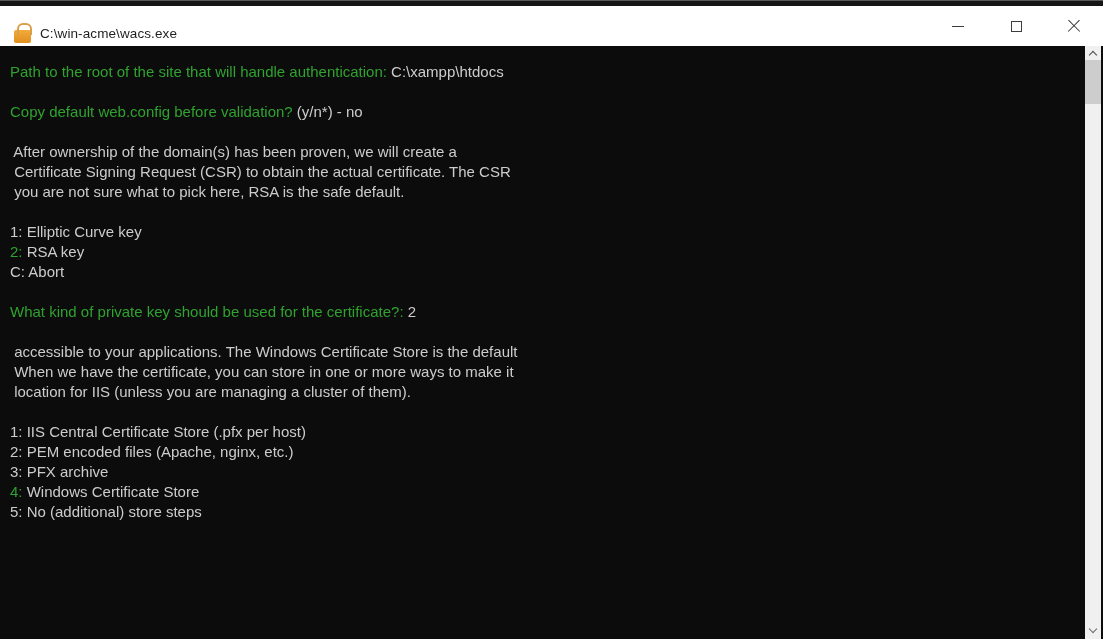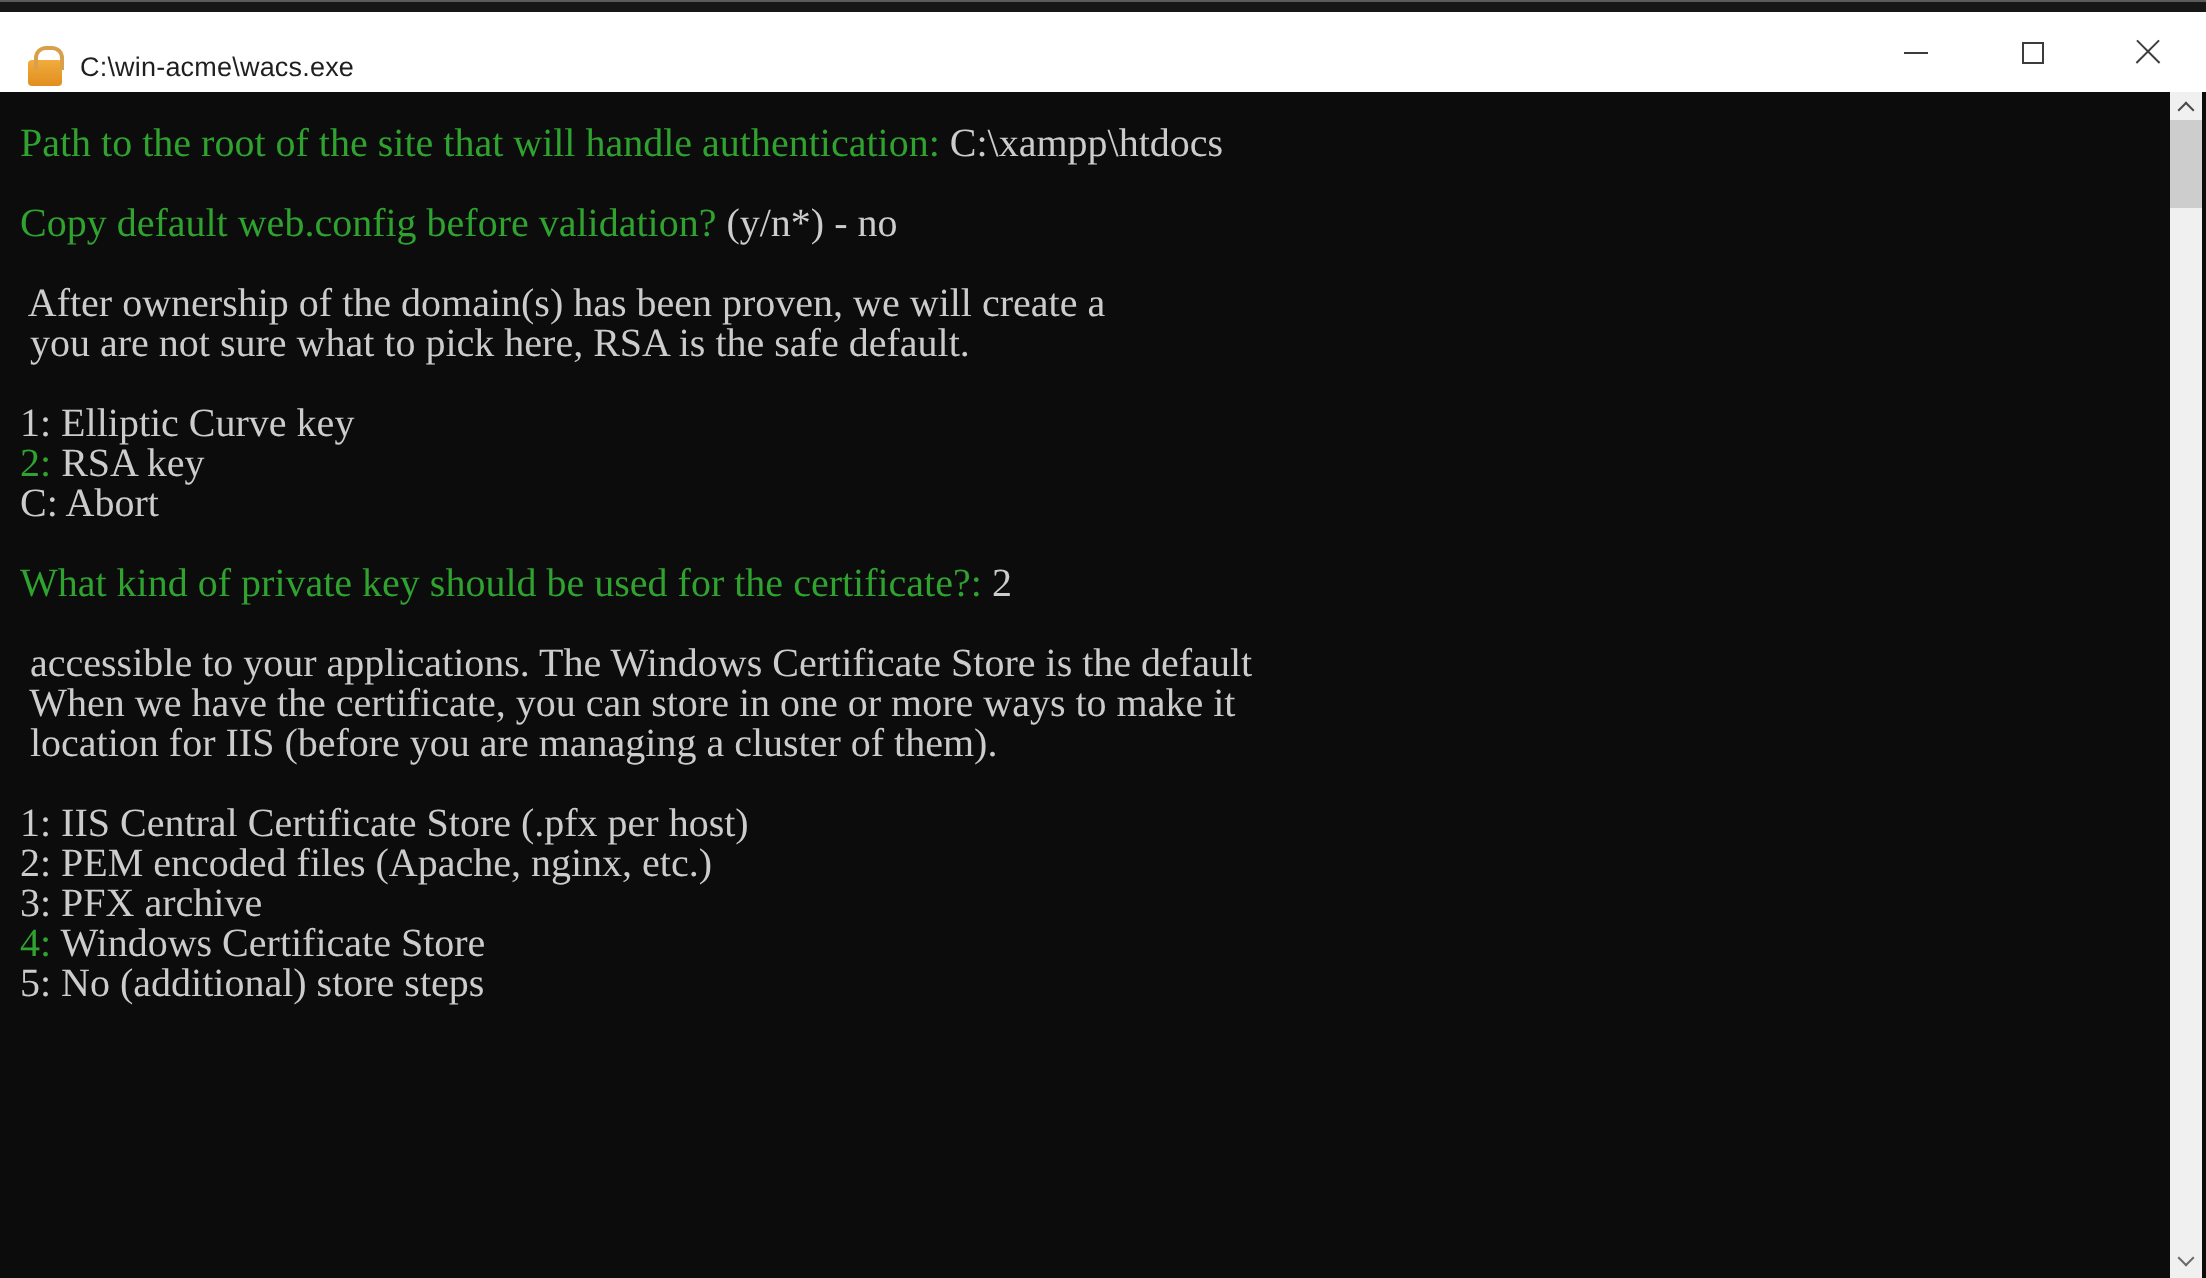--- a/index.html
+++ b/index.html
@@ -27,22 +27,22 @@
   .glyph-max { width:11px; height:11px; border:1px solid #3c3c3c; background:transparent; }
   .glyph-close-a,.glyph-close-b { position:absolute; width:16px; height:1.4px; background:#3c3c3c;
               left:50%; top:50%; }
   .glyph-close-a { transform:translate(-50%,-50%) rotate(45deg); }
   .glyph-close-b { transform:translate(-50%,-50%) rotate(-45deg); }
 
   
   .console { position:absolute; top:46px; left:0; right:0; bottom:0; background:#0C0C0C;
              padding:16px 0 0 10px; overflow:hidden; }
   .term-line { height:20px; line-height:20px; white-space:pre;
-               font-family:Liberation Serif, serif;
-               font-size:20px; }
+               font-family:Liberation Sans, sans-serif;
+               font-size:15px; }
   .c-white { color:#CCCCCC; }
   .c-green { color:#2FA22F; }
   .cursor { display:inline-block; width:9px; height:4px; background:#CCCCCC;
             margin-left:1px; }
 
   
   .scrollbar { position:absolute; top:46px; right:2px; bottom:0; width:16px;
                background:#F0F0F0; }
   .sb-btn { position:absolute; left:0; width:16px; height:15px;
             display:flex; align-items:center; justify-content:center; }
@@ -77,31 +77,32 @@
       </div>
     </div>
   </div>
 
   <div class="console">
       <div class="term-line"><span class="c-green">Path to the root of the site that will handle authentication:</span><span class="c-white"> C:\xampp\htdocs</span></div>
       <div class="term-line"></div>
       <div class="term-line"><span class="c-green">Copy default web.config before validation?</span><span class="c-white"> (y/n*) - no</span></div>
       <div class="term-line"></div>
       <div class="term-line"><span class="c-white"> After ownership of the domain(s) has been proven, we will create a</span></div>
+      <div class="term-line"><span class="c-white"> Certificate Signing Request (CSR) to obtain the actual certificate. The CSR</span></div>
       <div class="term-line"><span class="c-white"> you are not sure what to pick here, RSA is the safe default.</span></div>
       <div class="term-line"></div>
       <div class="term-line"><span class="c-white">1: Elliptic Curve key</span></div>
       <div class="term-line"><span class="c-green">2:</span><span class="c-white"> RSA key</span></div>
       <div class="term-line"><span class="c-white">C: Abort</span></div>
       <div class="term-line"></div>
       <div class="term-line"><span class="c-green">What kind of private key should be used for the certificate?:</span><span class="c-white"> 2</span></div>
       <div class="term-line"></div>
       <div class="term-line"><span class="c-white"> accessible to your applications. The Windows Certificate Store is the default</span></div>
       <div class="term-line"><span class="c-white"> When we have the certificate, you can store in one or more ways to make it</span></div>
-      <div class="term-line"><span class="c-white"> location for IIS (before you are managing a cluster of them).</span></div>
+      <div class="term-line"><span class="c-white"> location for IIS (unless you are managing a cluster of them).</span></div>
       <div class="term-line"></div>
       <div class="term-line"><span class="c-white">1: IIS Central Certificate Store (.pfx per host)</span></div>
       <div class="term-line"><span class="c-white">2: PEM encoded files (Apache, nginx, etc.)</span></div>
       <div class="term-line"><span class="c-white">3: PFX archive</span></div>
       <div class="term-line"><span class="c-green">4:</span><span class="c-white"> Windows Certificate Store</span></div>
       <div class="term-line"><span class="c-white">5: No (additional) store steps</span></div>
       <div class="term-line"></div>
     </div>
 
   <div class="scrollbar">

